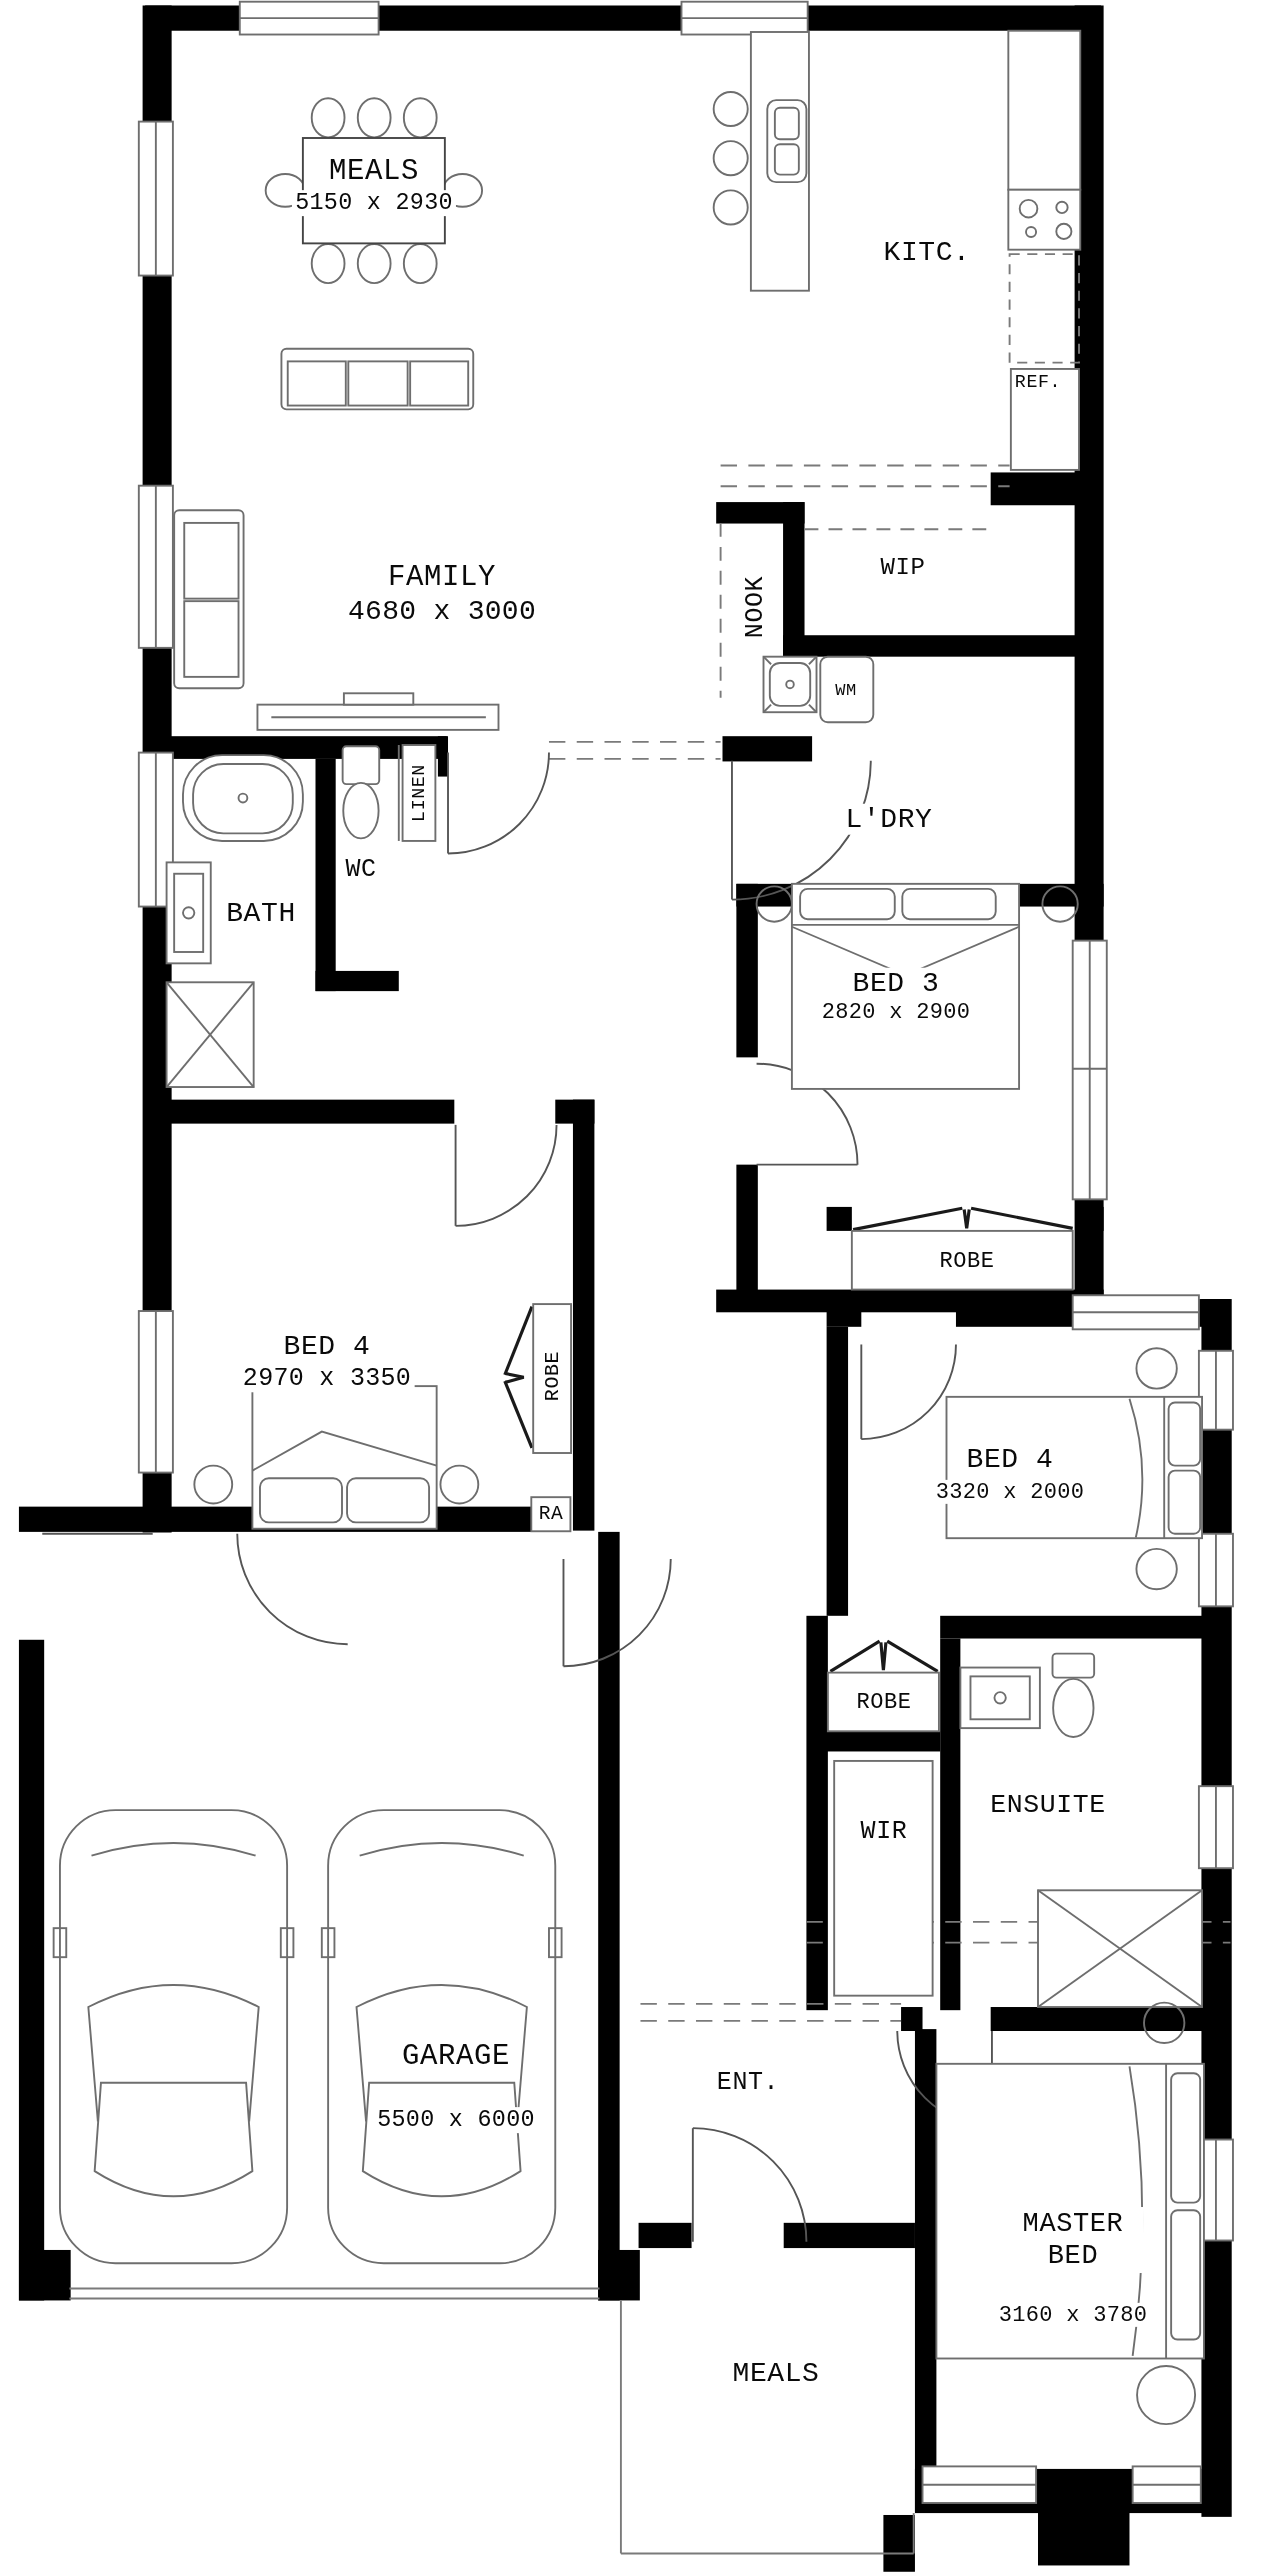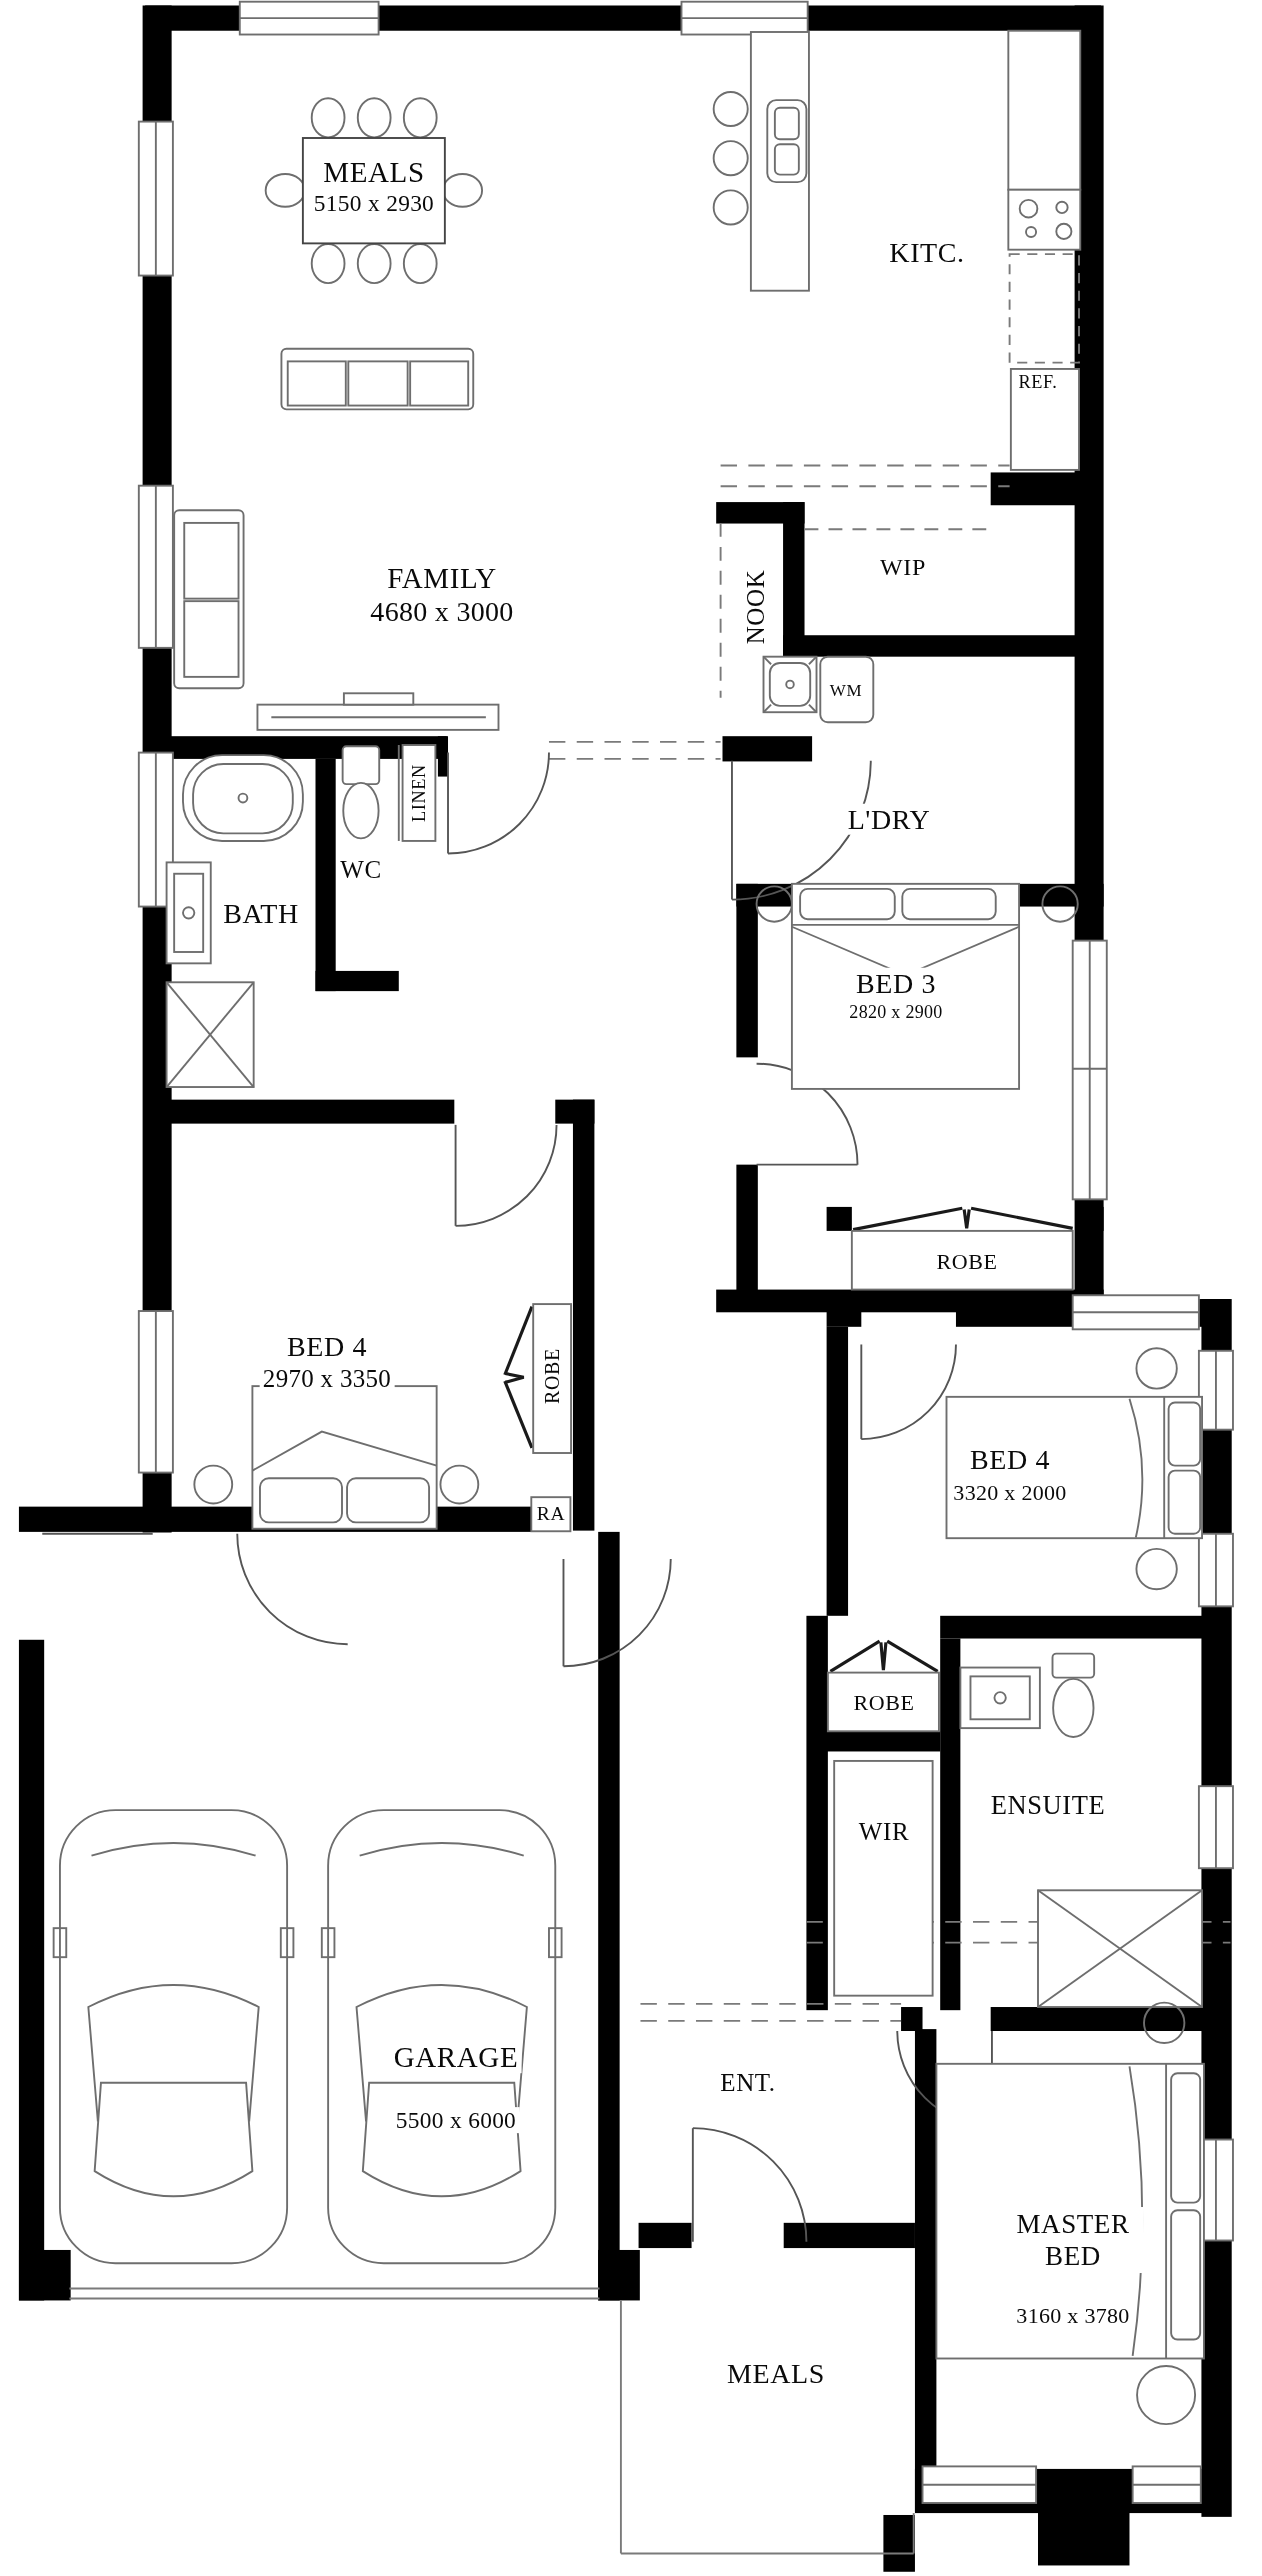--- a/index.html
+++ b/index.html
@@ -1,17 +1,17 @@
 <!DOCTYPE html>
 <html style="font-size:10px"><head>
 <meta charset="utf-8">
 <style>
   html,body{margin:0;padding:0;background:#ffffff;}
   .plan{position:relative;width:1262px;height:2576px;background:#ffffff;overflow:hidden;
-        font-family:Liberation Serif, serif;}
+        font-family:Liberation Mono, monospace;}
   .plan svg{position:absolute;left:0;top:0;}
   .lbl{position:absolute;transform:translate(-50%,-50%);color:#0a0a0a;background:#ffffff;
        white-space:nowrap;text-align:center;letter-spacing:0.6px;line-height:1.05;padding:0.6px 3.2px;}
   .rot{transform:translate(-50%,-50%) rotate(-90deg);}
   .dims{letter-spacing:0.3px;}
   .wrap{white-space:normal;width:136px;line-height:1.2;}
 </style>
 </head>
 <body>
 
@@ -333,21 +333,21 @@
   <div class="lbl" style="left:442px;top:578px;font-size:29px">FAMILY</div>
   <div class="lbl dims" style="left:442px;top:611px;font-size:28px">4680 x 3000</div>
   <div class="lbl rot" style="left:756px;top:607px;font-size:25px">NOOK</div>
   <div class="lbl" style="left:903px;top:567px;font-size:24px">WIP</div>
   <div class="lbl" style="left:846px;top:691px;font-size:17px;padding:0 1.3px">WM</div>
   <div class="lbl" style="left:889px;top:819px;font-size:28px">L'DRY</div>
   <div class="lbl rot" style="left:419px;top:793px;font-size:18.3px">LINEN</div>
   <div class="lbl" style="left:361px;top:870px;font-size:25px">WC</div>
   <div class="lbl" style="left:261px;top:913px;font-size:28px">BATH</div>
   <div class="lbl" style="left:896px;top:983px;font-size:28px">BED 3</div>
-  <div class="lbl dims" style="left:896px;top:1012px;font-size:18px">2820 x 2900</div>
+  <div class="lbl dims" style="left:896px;top:1012px;font-size:22px">2820 x 2900</div>
   <div class="lbl" style="left:967px;top:1261px;font-size:22px">ROBE</div>
   <div class="lbl" style="left:327px;top:1346px;font-size:28px">BED 4</div>
   <div class="lbl dims" style="left:327px;top:1379px;font-size:25px">2970 x 3350</div>
   <div class="lbl rot" style="left:552px;top:1376px;font-size:20px">ROBE</div>
   <div class="lbl" style="left:551px;top:1514px;font-size:19.6px;padding:0 1.3px">RA</div>
   <div class="lbl" style="left:1010px;top:1459px;font-size:28px">BED 4</div>
   <div class="lbl dims" style="left:1010px;top:1492px;font-size:22px">3320 x 2000</div>
   <div class="lbl" style="left:884px;top:1702px;font-size:22px">ROBE</div>
   <div class="lbl" style="left:884px;top:1832px;font-size:25px">WIR</div>
   <div class="lbl" style="left:1048px;top:1805px;font-size:26.5px">ENSUITE</div>

